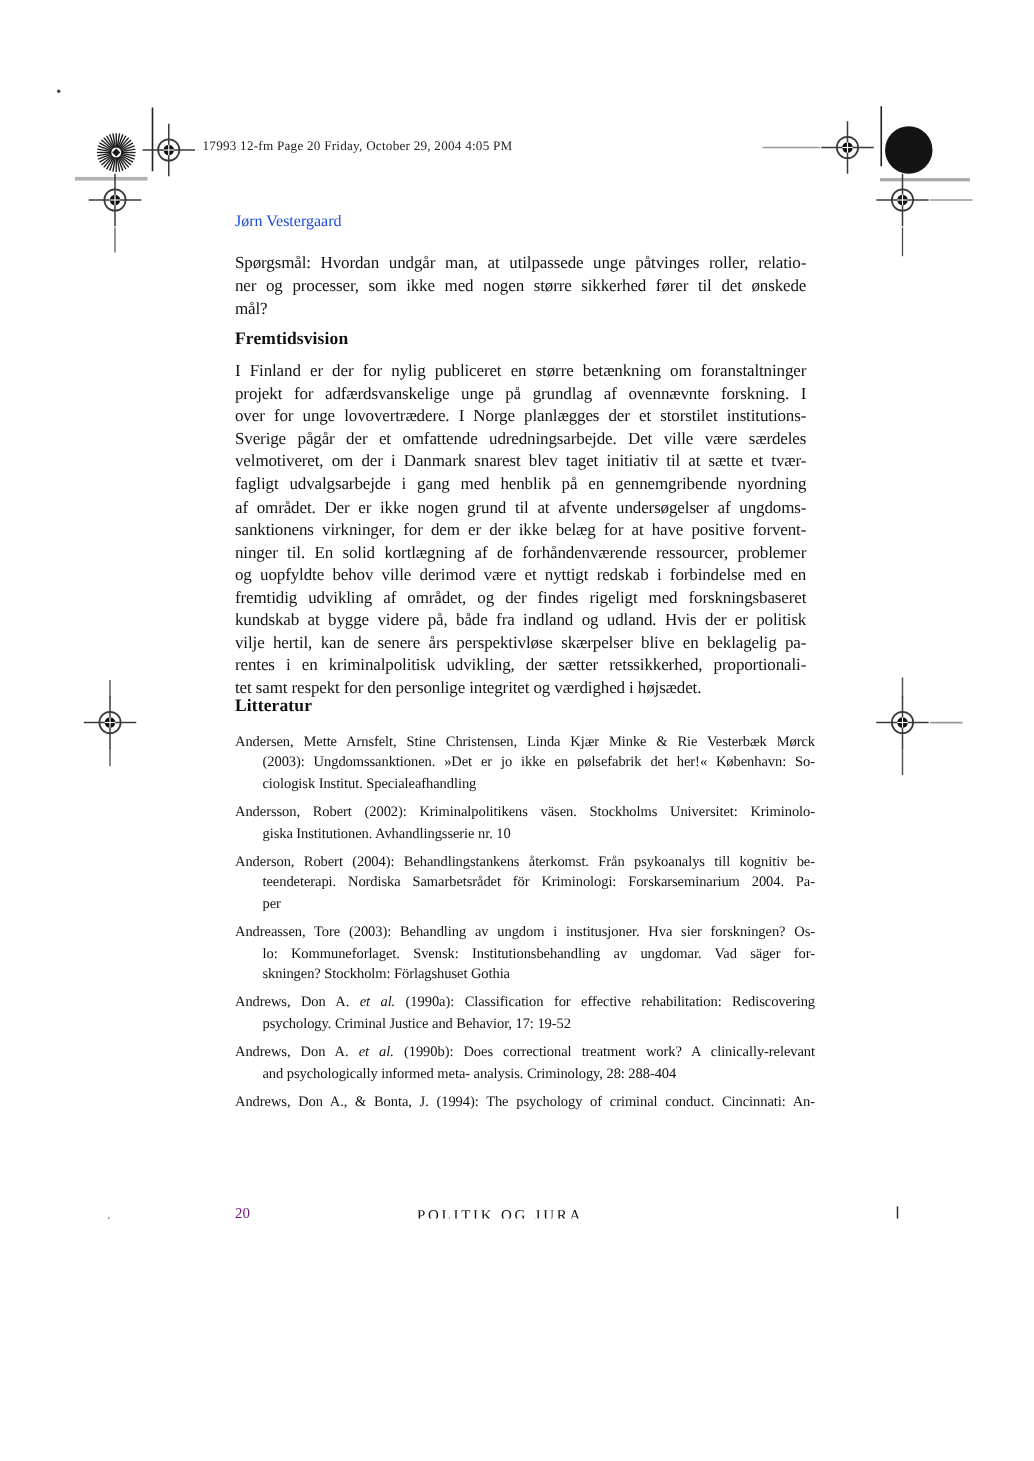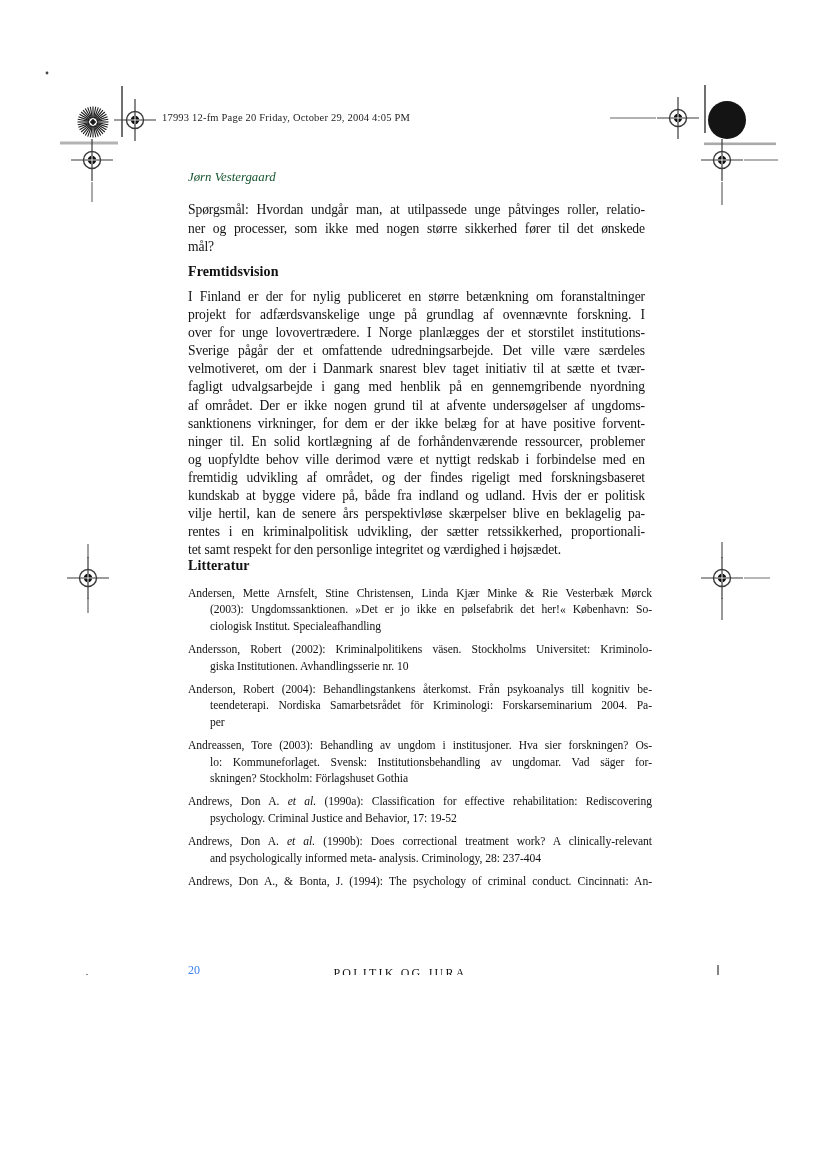--- a/index.html
+++ b/index.html
@@ -1,39 +1,39 @@
 <!DOCTYPE html>
 <html><head>
 <meta charset="utf-8">
 <style>
   html,body{margin:0;padding:0;background:#ffffff;}
   .page{position:relative;width:827px;height:975px;background:#ffffff;overflow:hidden;
         font-family:"Liberation Serif",serif;color:#121212;}
   .marks{position:absolute;left:0;top:0;pointer-events:none;}
   .slug{position:absolute;left:162px;top:112px;font-size:10.5px;letter-spacing:.2px;color:#1d1d1d;white-space:nowrap;}
-  .running-head{position:absolute;left:188px;top:170px;font-size:12.8px;font-style:italic;color:#14532d;}
+  .running-head{position:absolute;left:188px;top:170px;font-size:12.8px;color:#1d4ed8;}
   .textblock{position:absolute;left:188px;width:457px;}
   .intro{top:201px;}
   .body2{top:288px;}
   .tline{font-size:13.6px;line-height:18.1px;letter-spacing:-0.1px;
          text-align:justify;text-align-last:justify;white-space:normal;}
   .intro .tline{line-height:18.6px;}
   .tline.last{text-align-last:left;}
   .sec-heading{position:absolute;left:188px;font-size:14px;font-weight:bold;color:#101010;letter-spacing:.1px;}
   .h-fremtid{top:264px;}
   .h-litt{top:558px;}
   .bib{position:absolute;left:188px;top:586px;width:464px;}
   .bib-entry{margin:0 0 7px 0;}
   .bline{font-size:11.6px;line-height:16.4px;letter-spacing:-0.05px;padding-left:22px;
          text-align:justify;text-align-last:justify;}
   .bline.first{padding-left:0;}
   .bline.last{text-align-last:left;}
   .footer{position:absolute;left:80px;top:963px;width:640px;text-align:center;}
   .footer-title{font-size:12px;letter-spacing:2.2px;color:#141414;}
-  .page-number{position:absolute;left:188px;top:963px;font-size:12px;color:#3b82f6;}
+  .page-number{position:absolute;left:188px;top:963px;font-size:12px;color:#701a75;}
 </style>
 </head>
 <body>
 
 <div class="page">
 
   <svg class="marks" width="827" height="1169" viewBox="0 0 827 1169">
     <defs>
       <g id="regmark">
         <line x1="-21" y1="0" x2="21" y2="0" stroke="#3a3a3a" stroke-width="1.2"></line>
@@ -225,21 +225,21 @@
         <div class="bline first">Andreassen, Tore (2003): Behandling av ungdom i institusjoner. Hva sier forskningen? Os-</div>
         <div class="bline">lo: Kommuneforlaget. Svensk: Institutionsbehandling av ungdomar. Vad säger for-</div>
         <div class="bline last">skningen? Stockholm: Förlagshuset Gothia</div>
       </div>
       <div class="bib-entry">
         <div class="bline first">Andrews, Don A. <i>et al.</i> (1990a): Classification for effective rehabilitation: Rediscovering</div>
         <div class="bline last">psychology. Criminal Justice and Behavior, 17: 19-52</div>
       </div>
       <div class="bib-entry">
         <div class="bline first">Andrews, Don A. <i>et al.</i> (1990b): Does correctional treatment work? A clinically-relevant</div>
-        <div class="bline last">and psychologically informed meta- analysis. Criminology, 28: 237-404</div>
+        <div class="bline last">and psychologically informed meta- analysis. Criminology, 28: 288-404</div>
       </div>
       <div class="bib-entry">
         <div class="bline first">Andrews, Don A., &amp; Bonta, J. (1994): The psychology of criminal conduct. Cincinnati: An-</div>
       </div>
     </div>
 
   <div class="page-number">20</div>
   <div class="footer">
     <span class="footer-title">POLITIK OG JURA</span>
   </div>

